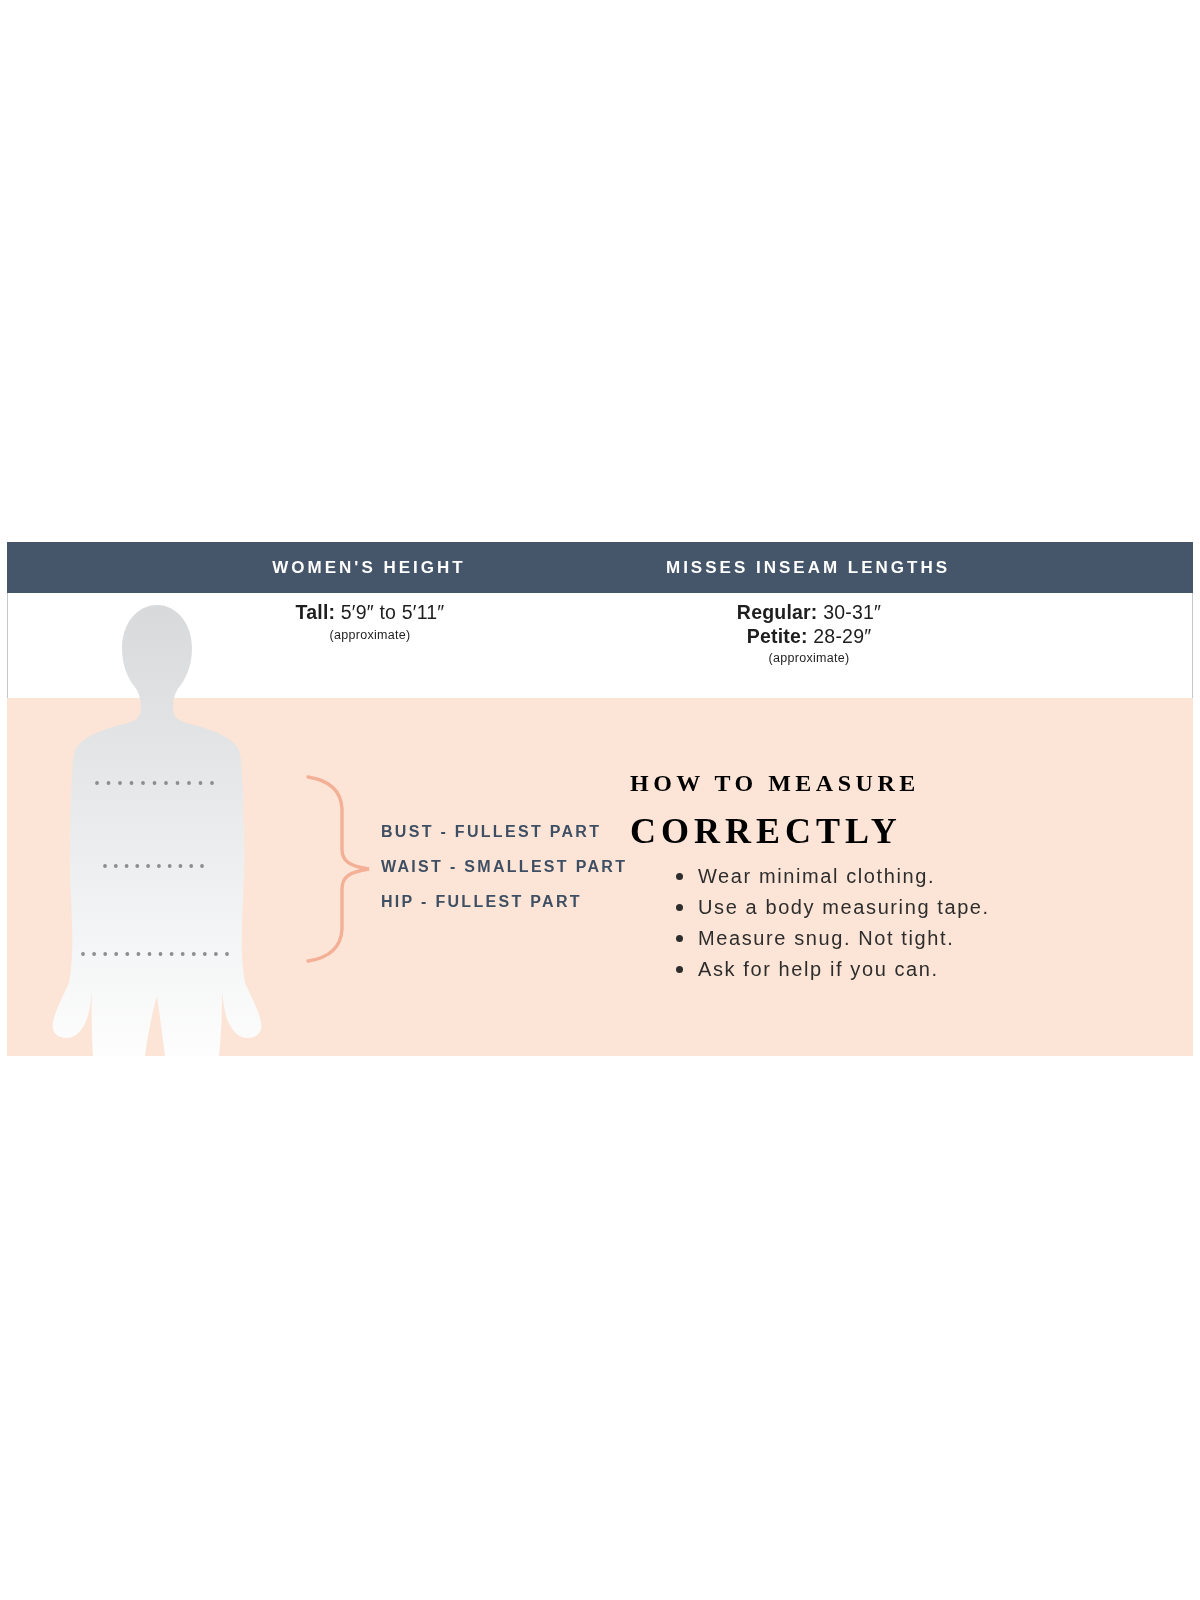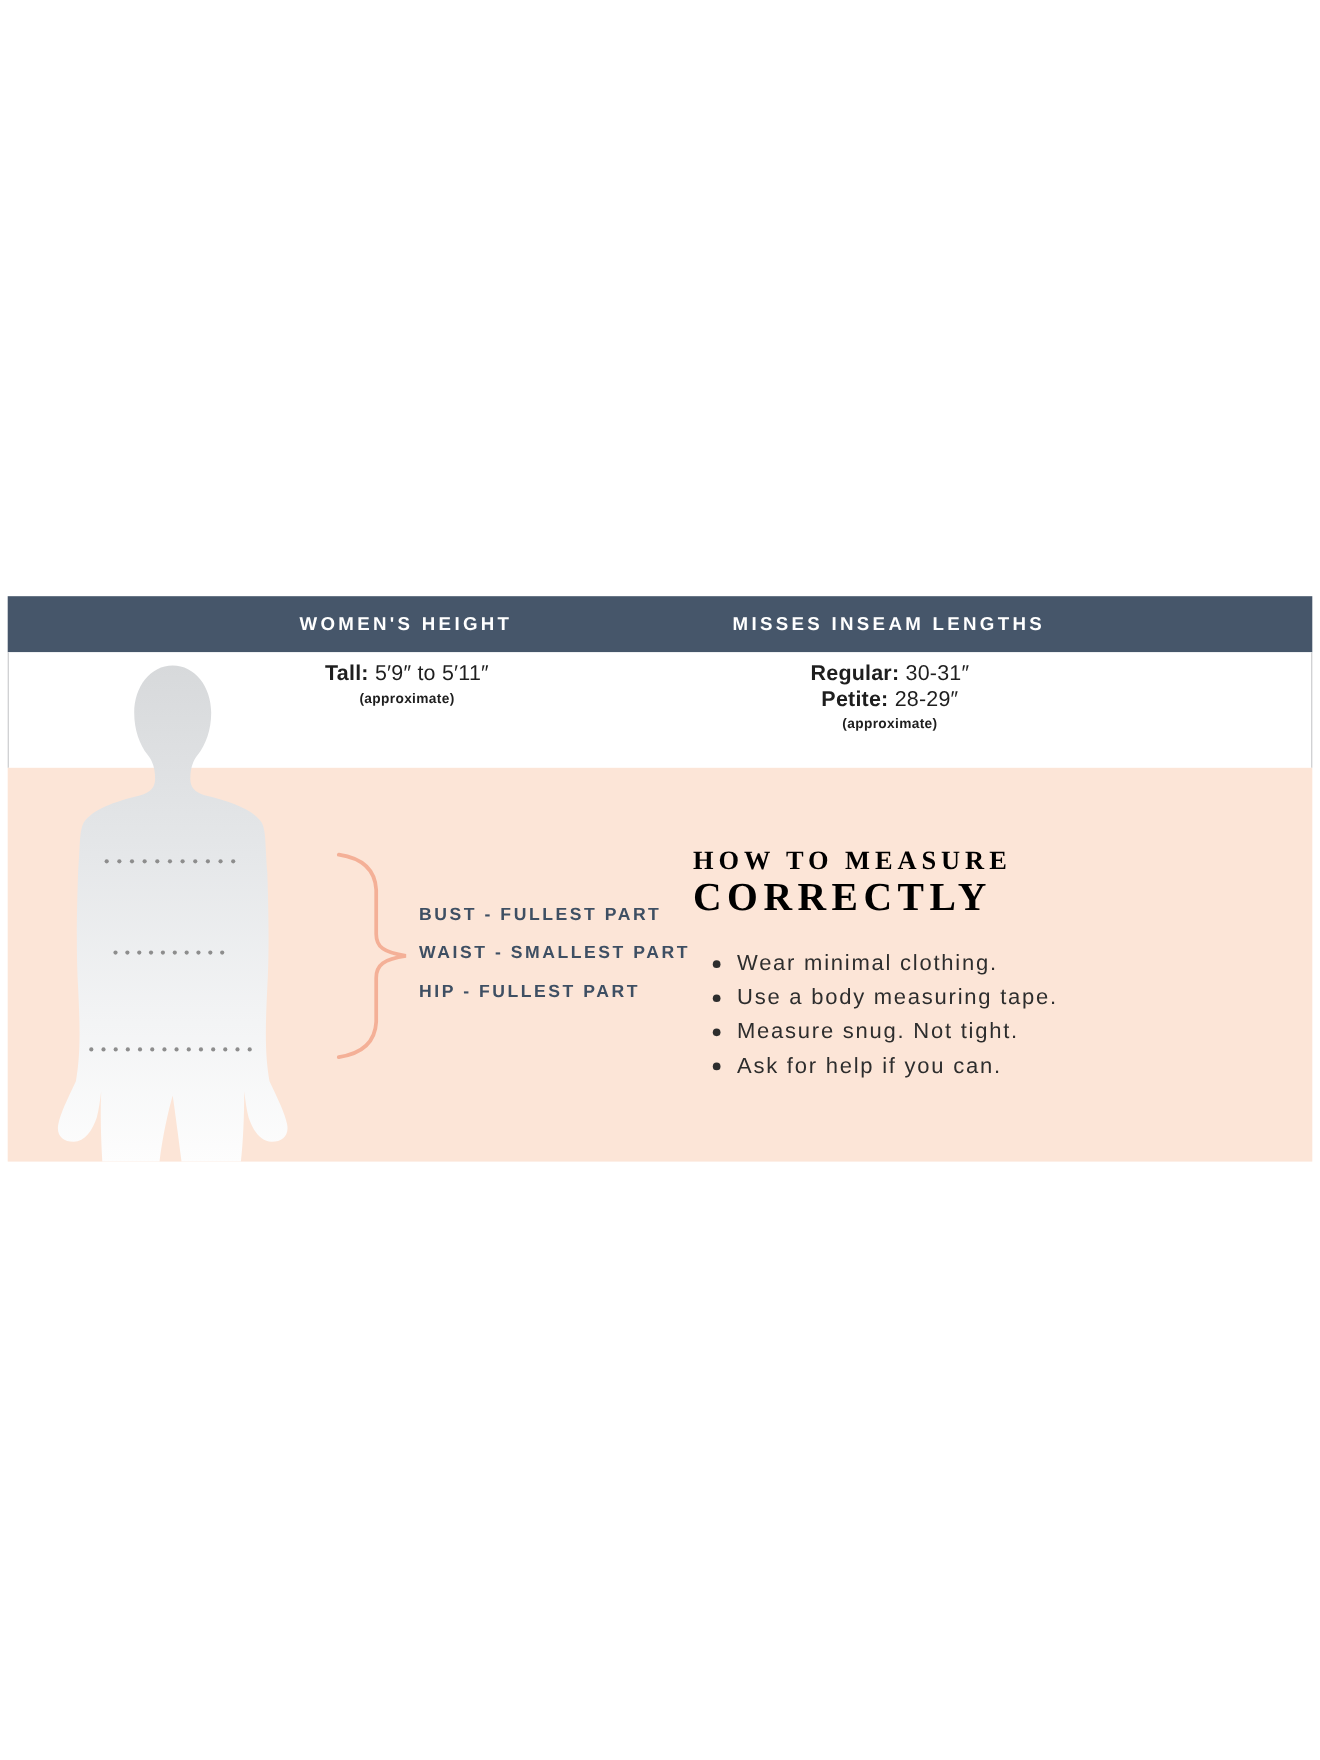--- a/index.html
+++ b/index.html
@@ -15,38 +15,38 @@
 
   
   .white-band{position:absolute;left:7px;top:593px;width:1184px;height:105px;background:#ffffff;
               border-left:1px solid #c6c8ca;border-right:1px solid #c6c8ca;}
   .size-col{position:absolute;top:8px;text-align:center;color:#1e1e1e;}
   .size-col.left{left:0;width:724px;}
   .size-col.right{left:596px;width:410px;}
   .size-row{font-size:19.5px;line-height:23.5px;letter-spacing:.2px;white-space:nowrap;}
   .size-row .lbl{font-weight:700;}
   .size-row .val{font-weight:400;}
-  .footnote{font-size:12.5px;font-weight:700;margin-top:3px;letter-spacing:.3px;}
+  .footnote{font-size:12.5px;font-weight:400;margin-top:3px;letter-spacing:.3px;}
 
   
   .peach-band{position:absolute;left:7px;top:698px;width:1186px;height:358px;background:#fce5d7;}
 
   .figure-svg{position:absolute;left:40px;top:598px;width:230px;height:460px;}
   .brace-svg{position:absolute;left:300px;top:768px;width:78px;height:200px;}
 
   .measure-labels{position:absolute;left:381px;top:824px;}
   .m-label{font-size:16px;font-weight:700;letter-spacing:2.3px;color:#3e4f63;
            height:16px;line-height:16px;margin-bottom:19px;white-space:nowrap;}
 
   .howto{position:absolute;left:630px;top:770px;color:#000000;
          font-family:"Liberation Serif",serif;}
   .howto-l1{font-size:24px;font-weight:700;letter-spacing:4.5px;line-height:26px;white-space:nowrap;}
-  .howto-l2{font-size:36px;font-weight:700;letter-spacing:5px;line-height:38px;margin-top:0;white-space:nowrap;}
+  .howto-l2{font-size:36px;font-weight:700;letter-spacing:5px;line-height:38px;margin-top:16px;white-space:nowrap;}
 
-  .tips{position:absolute;left:646px;top:866px;}
+  .tips{position:absolute;left:674px;top:866px;}
   .tip{position:relative;padding-left:24px;font-size:20px;letter-spacing:1.6px;
        color:#2d2d2d;line-height:21px;margin-bottom:10px;white-space:nowrap;}
   .tip::before{content:"";position:absolute;left:2px;top:7px;width:7px;height:7px;
                border-radius:50%;background:#2d2d2d;}
 </style>
 </head>
 <body>
 
 <div class="canvas">
 

